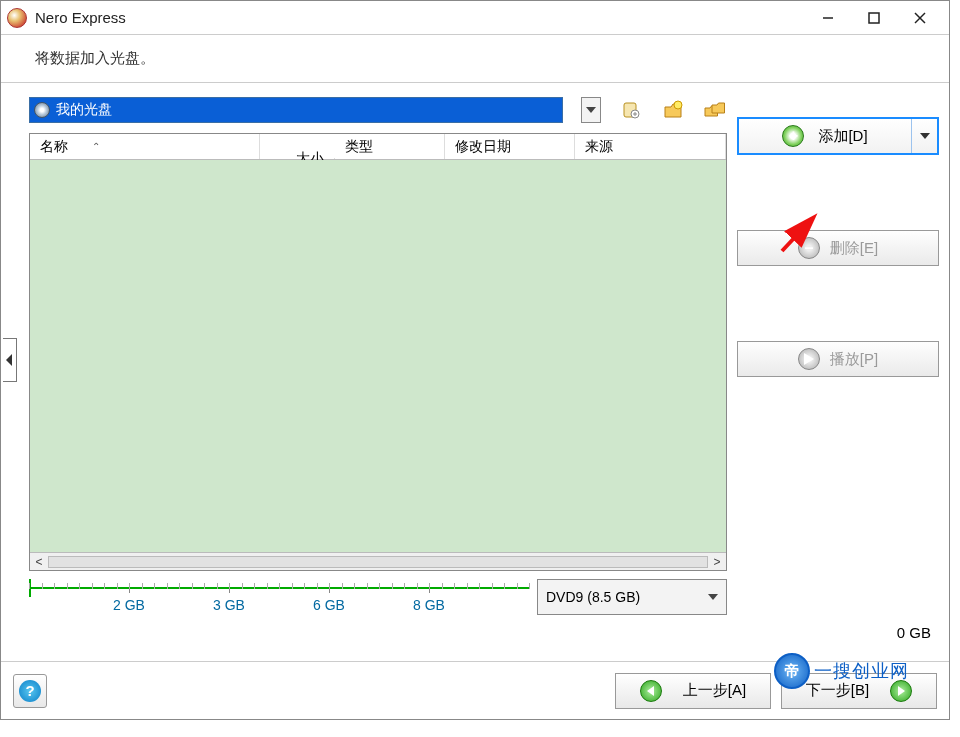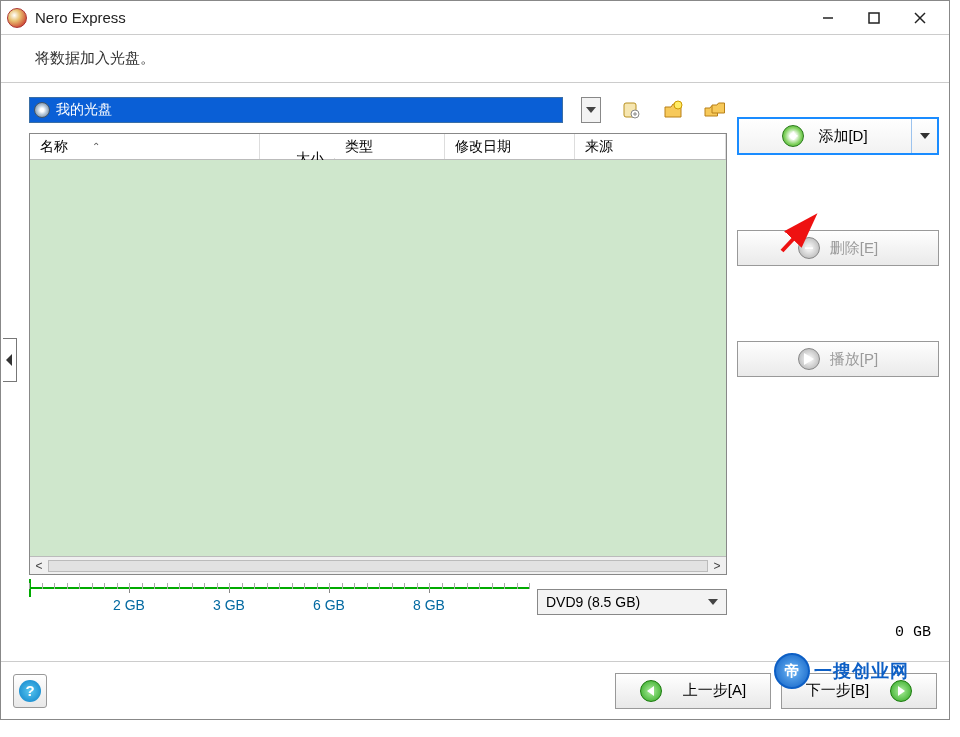--- a/index.html
+++ b/index.html
@@ -143,21 +143,21 @@
   .gauge .axis{
     position:absolute; left:0; right:0; top:4px; height:2px; background:#0a0;
   }
   .gauge .axis::before{
     content:""; position:absolute; left:0; top:-8px; width:2px; height:18px; background:#0a0;
   }
   .gauge .ticks{position:absolute;left:0;right:0;top:0;height:100%;}
   .gauge .tick{position:absolute;top:0;height:10px;width:1px;background:#888;}
   .gauge .ticklabel{position:absolute;top:14px;font-size:14px;color:#0369a1;transform:translateX(-50%);}
   .disc-type{
-    width:190px;height:26px;border:1px solid #888;background:#f3f3f3;
+    width:190px;height:36px;border:1px solid #888;background:#f3f3f3;
     display:flex;align-items:center;justify-content:space-between;padding:0 8px;font-size:14px;
     margin-bottom:8px;
   }
 
   
   .right-col{
     width:216px; padding:0 10px 0 4px;
   }
   .btn-big{
     width:100%; height:36px; border:1px solid #999;
@@ -179,21 +179,21 @@
     border-left:1px solid #9cc3ee;
     display:flex;align-items:center;justify-content:center;
   }
   .btn-big.disabled{color:#9a9a9a;}
   .ic-circ{width:22px;height:22px;border-radius:50%;display:flex;align-items:center;justify-content:center;}
   .ic-add{background:radial-gradient(circle,#fff 20%,#7ed05b 60%,#3aa02a);border:1px solid #2a7a1a;color:#fff;font-weight:bold;font-size:16px;}
   .ic-del{background:radial-gradient(circle,#eee 20%,#ccc 60%,#aaa);border:1px solid #888;color:#fff;font-weight:bold;font-size:16px;}
   .ic-play{background:radial-gradient(circle,#eee 20%,#ccc 60%,#aaa);border:1px solid #888;}
   .right-spacer{height:55px;}
   .total-label{margin-top:150px;font-size:15px;}
-  .total-size{position:absolute; right:18px; bottom:78px; font-size:15px;font-family:Liberation Mono, monospace;}
+  .total-size{position:absolute; right:18px; bottom:78px; font-size:15px;}
 
   
   .red-arrow{
     position:absolute;
     left:775px; top:210px;
     width:46px;height:46px;
     pointer-events:none;
   }
 
   
@@ -216,21 +216,21 @@
   }
   .nav-ic{width:22px;height:22px;border-radius:50%;display:flex;align-items:center;justify-content:center;background:radial-gradient(circle,#aef0a0,#2aa31a);border:1px solid #1a7a0d;}
   .nav-ic svg{display:block;}
 
   
   .wm{
     position:absolute; right:40px; bottom:30px; display:flex;align-items:center;gap:4px;
     pointer-events:none;
   }
   .wm .logo{width:36px;height:36px;border-radius:50%;background:radial-gradient(circle,#6fb7f5,#0d5fc5);border:2px solid #0d5fc5;color:#fff;font-weight:bold;display:flex;align-items:center;justify-content:center;font-size:15px;}
-  .wm .txt{font-size:18px;color:#0d5fc5;font-weight:bold;letter-spacing:1px;}
+  .wm .txt{font-size:18px;color:#0d5fc5;font-weight:normal;letter-spacing:1px;}
 </style>
 </head>
 <body>
 
 <div class="window">
 
   <div class="titlebar">
     <div class="app-icon"></div>
     <div class="titlebar-title">Nero Express</div>
     <div class="titlebar-spacer"></div>

